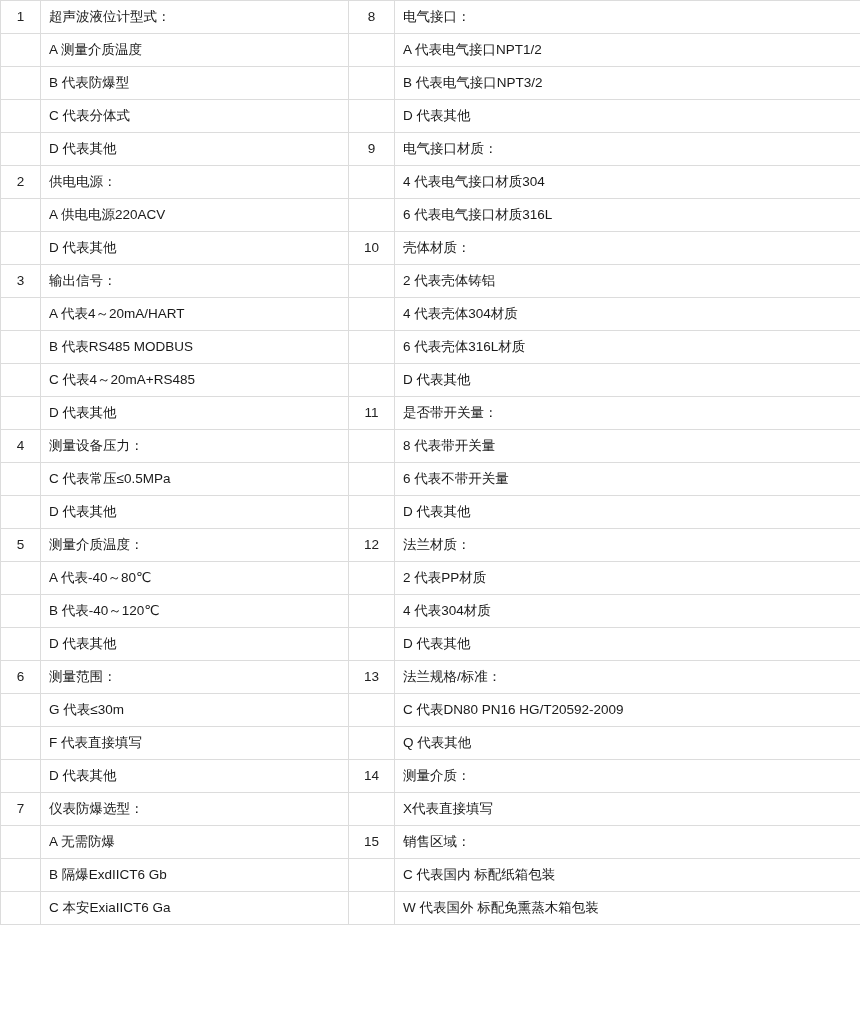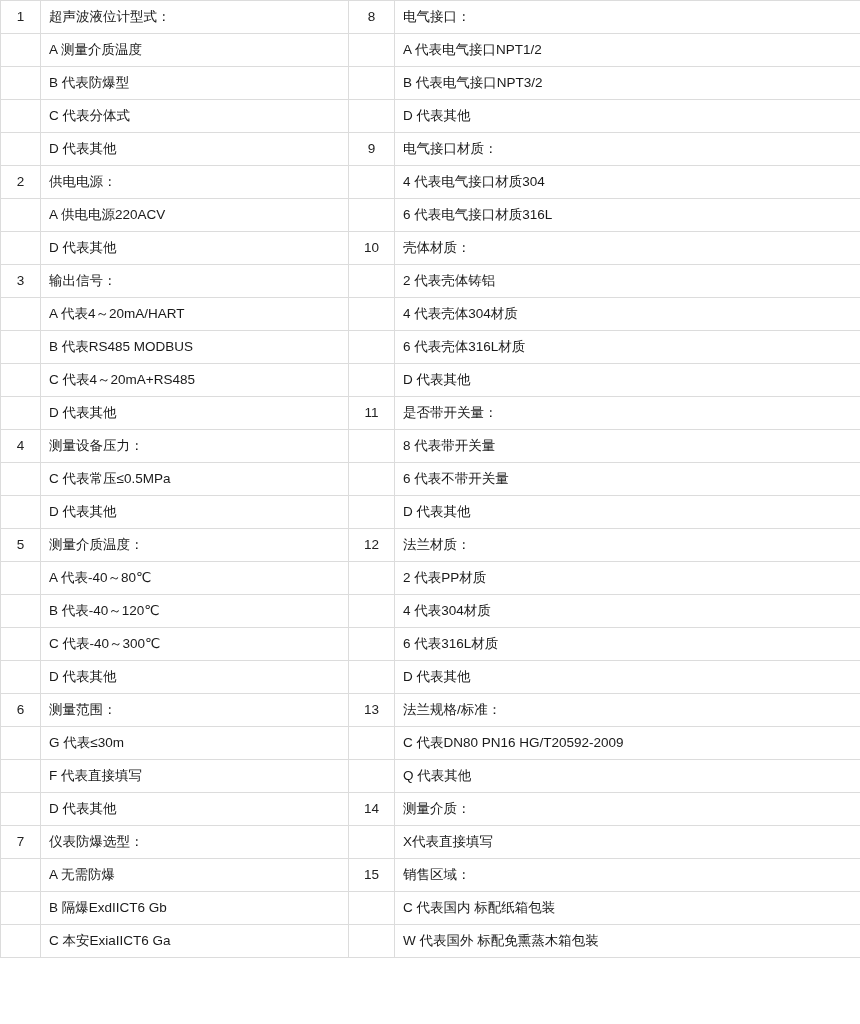--- a/index.html
+++ b/index.html
@@ -167,26 +167,20 @@
         <td class="desc indent">2 代表PP材质</td>
       </tr>
       <tr>
         <td class="num"></td>
         <td class="desc indent">B 代表-40～120℃</td>
         <td class="num"></td>
         <td class="desc indent">4 代表304材质</td>
       </tr>
       <tr>
         <td class="num"></td>
-        <td class="desc indent">C 代表-40～300℃</td>
-        <td class="num"></td>
-        <td class="desc indent">6 代表316L材质</td>
-      </tr>
-      <tr>
-        <td class="num"></td>
         <td class="desc indent">D 代表其他</td>
         <td class="num"></td>
         <td class="desc indent">D 代表其他</td>
       </tr>
       <tr>
         <td class="num">6</td>
         <td class="desc group-head">测量范围：</td>
         <td class="num">13</td>
         <td class="desc group-head">法兰规格/标准：</td>
       </tr>

